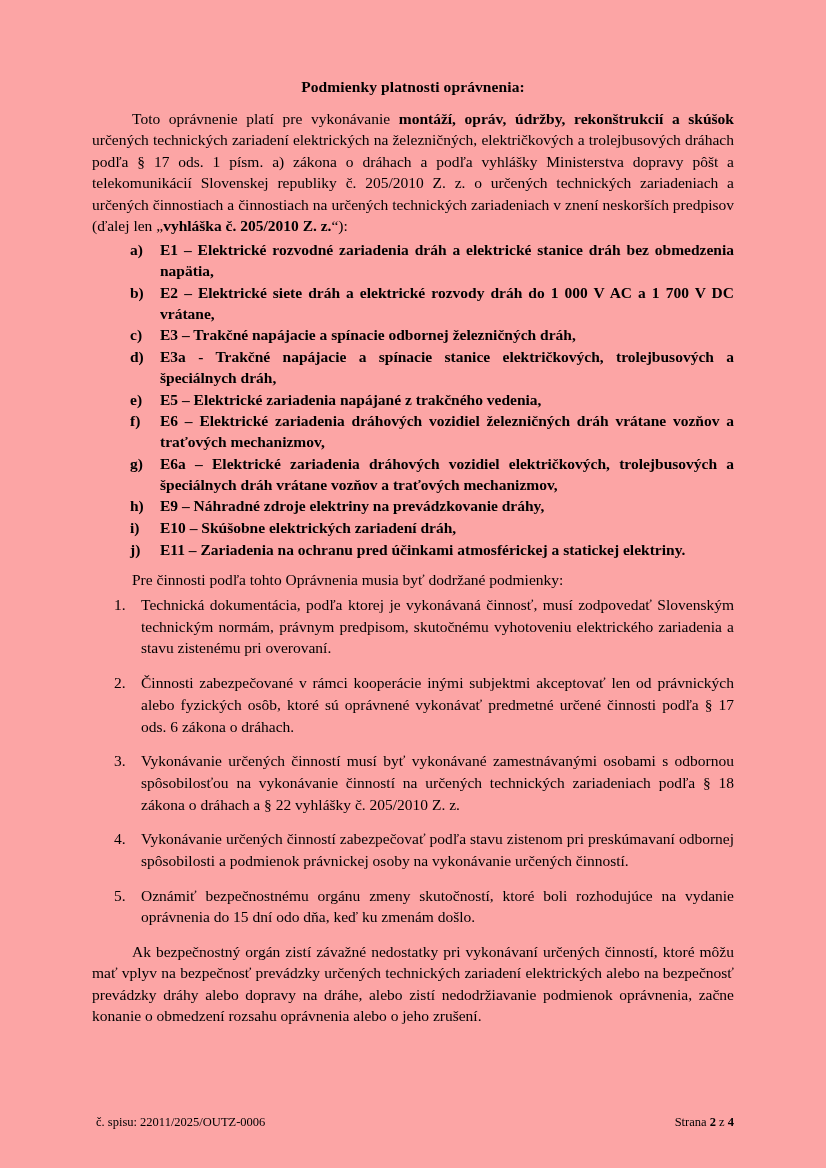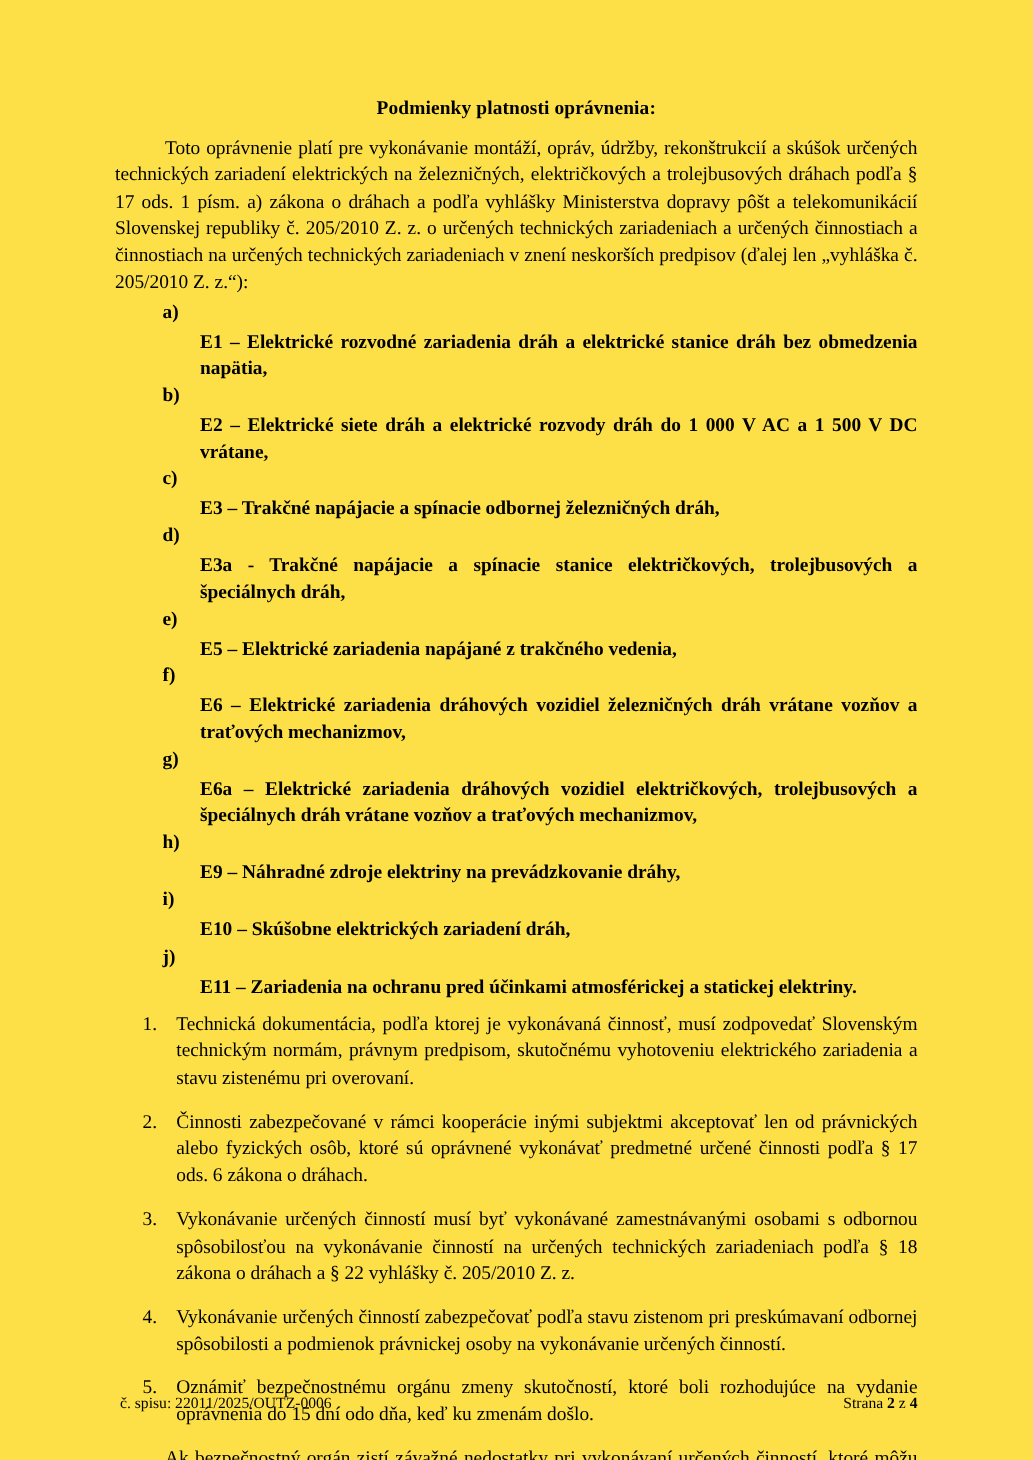--- a/index.html
+++ b/index.html
@@ -13,21 +13,21 @@
     font-family: "Liberation Serif", serif;
     color: #000000;
     position: relative;
     overflow: hidden;
   }
   .page {
     position: absolute;
     left: 0; top: 0;
     width: 826px;
     height: 1168px;
-    background: #fde047;
+    background: #fca5a5;
     box-sizing: border-box;
     padding: 78px 92px 0 92px;
   }
   .doc-title {
     text-align: center;
     font-weight: bold;
     font-size: 15.5px;
     margin: 0 0 12px 0;
     letter-spacing: 0.1px;
   }
@@ -56,21 +56,20 @@
   }
   ol.alpha-list > li .marker {
     width: 30px;
     flex: 0 0 30px;
     font-weight: bold;
   }
   ol.alpha-list > li .txt {
     flex: 1 1 auto;
     text-align: justify;
     text-align-last: left;
-    margin-top: 24px;
   }
   .mid-para {
     margin: 18px 0 18px 0;
     text-indent: 40px;
     font-size: 15.5px;
   }
   ol.num-list {
     list-style: none;
     margin: 0;
     padding: 0 0 0 22px;
@@ -102,39 +101,39 @@
     left: 96px;
     right: 92px;
     bottom: 38px;
     display: flex;
     justify-content: space-between;
     align-items: baseline;
     font-size: 12.5px;
   }
   .footer .right { font-size: 12.5px; }
   .footer .right b { font-weight: bold; }
-  b.bd { font-weight: normal; }
+  b.bd { font-weight: bold; }
 </style>
 </head>
 <body>
 
 <div class="page">
 
   <div class="doc-title">Podmienky platnosti oprávnenia:</div>
 
   <p class="para intro"><span>Toto oprávnenie platí pre vykonávanie </span><b class="bd">montáží, opráv, údržby, rekonštrukcií a skúšok</b><span> určených technických zariadení elektrických na železničných, električkových a trolejbusových dráhach podľa § 17 ods. 1 písm. a) zákona o dráhach a podľa vyhlášky Ministerstva dopravy pôšt a telekomunikácií Slovenskej republiky č. 205/2010 Z. z. o určených technických zariadeniach a určených činnostiach a činnostiach na určených technických zariadeniach v znení neskorších predpisov (ďalej len „</span><b class="bd">vyhláška č. 205/2010 Z. z.</b><span>“):</span></p>
 
   <ol class="alpha-list">
     <li>
         <span class="marker">a)</span>
         <span class="txt">E1 – Elektrické rozvodné zariadenia dráh a elektrické stanice dráh bez obmedzenia napätia,</span>
       </li>
     <li>
         <span class="marker">b)</span>
-        <span class="txt">E2 – Elektrické siete dráh a elektrické rozvody dráh do 1 000 V AC a 1 500 V DC vrátane,</span>
+        <span class="txt">E2 – Elektrické siete dráh a elektrické rozvody dráh do 1 000 V AC a 1 700 V DC vrátane,</span>
       </li>
     <li>
         <span class="marker">c)</span>
         <span class="txt">E3 – Trakčné napájacie a spínacie odbornej železničných dráh,</span>
       </li>
     <li>
         <span class="marker">d)</span>
         <span class="txt">E3a - Trakčné napájacie a spínacie stanice električkových, trolejbusových a špeciálnych dráh,</span>
       </li>
     <li>
@@ -156,20 +155,21 @@
     <li>
         <span class="marker">i)</span>
         <span class="txt">E10 – Skúšobne elektrických zariadení dráh,</span>
       </li>
     <li>
         <span class="marker">j)</span>
         <span class="txt">E11 – Zariadenia na ochranu pred účinkami atmosférickej a statickej elektriny.</span>
       </li>
   </ol>
 
+  <p class="para mid-para">Pre činnosti podľa tohto Oprávnenia musia byť dodržané podmienky:</p>
 
   <ol class="num-list">
     <li>
         <span class="marker">1.</span>
         <span class="txt">Technická dokumentácia, podľa ktorej je vykonávaná činnosť, musí zodpovedať Slovenským technickým normám, právnym predpisom, skutočnému vyhotoveniu elektrického zariadenia a stavu zistenému pri overovaní.</span>
       </li>
     <li>
         <span class="marker">2.</span>
         <span class="txt">Činnosti zabezpečované v rámci kooperácie inými subjektmi akceptovať len od právnických alebo fyzických osôb, ktoré sú oprávnené vykonávať predmetné určené činnosti podľa § 17 ods. 6 zákona o dráhach.</span>
       </li>

